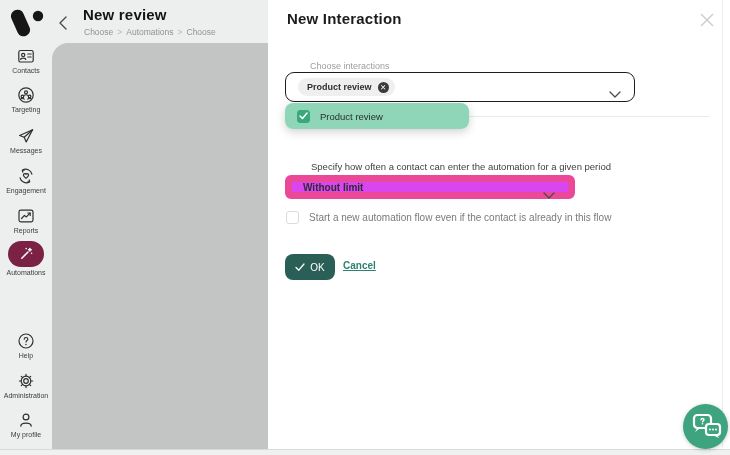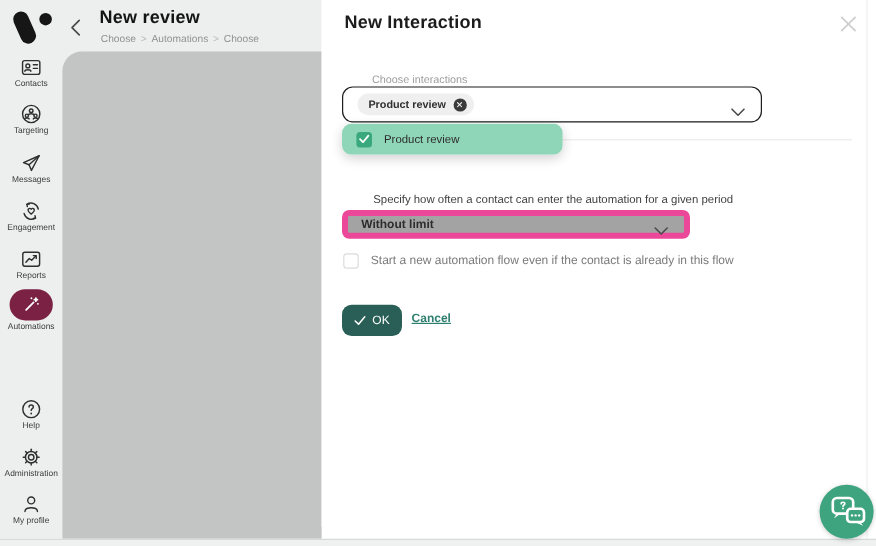--- a/index.html
+++ b/index.html
@@ -55,21 +55,21 @@
               border-radius:8px; box-shadow:0 3px 10px rgba(0,0,0,.18); z-index:5; overflow:hidden; }
   .dd-row { height:26px; display:flex; align-items:center; gap:10px; padding:0 12px;
             font-size:9.5px; color:#686868; cursor:pointer; }
   .dd-row.selected { background:#8fd6b9; color:#2c2c2c; }
   .cbx { width:13px; height:13px; border:1px solid #d7d7d7; border-radius:3px; background:#fff;
          flex:0 0 auto; display:flex; align-items:center; justify-content:center; }
   .cbx.checked { background:#3aa87d; border-color:#3aa87d; }
 
   .fld-label2 { position:absolute; left:19px; top:161px; font-size:9.5px; color:#3f3f3f;margin-left:24px; }
   .select-freq { position:absolute; left:17px; top:175px; width:290px; height:24px;
-                 border:5px solid #ec4899; border-radius:6px; background:#a3a3a3;
+                 border:7px solid #ec4899; border-radius:6px; background:#d946ef;
                  display:flex; align-items:center; padding:0 11px; font-size:10px; font-weight:600;
                  color:#2d2d2d; cursor:pointer; }
   .select-freq .chev { top:9px; }
 
   .chk-row { position:absolute; left:18px; top:211px; display:flex; gap:10px; align-items:center; cursor:pointer; }
   .chk-row .cbx { border-color:#dcdcdc; }
   .chk-label { font-size:10px; color:#7a7a7a; white-space:nowrap; }
 
   .btn-ok { position:absolute; left:17px; top:254px; width:50px; height:26px; background:#2a5f57;
             border:none; border-radius:8px; color:#fff; display:flex; align-items:center;

